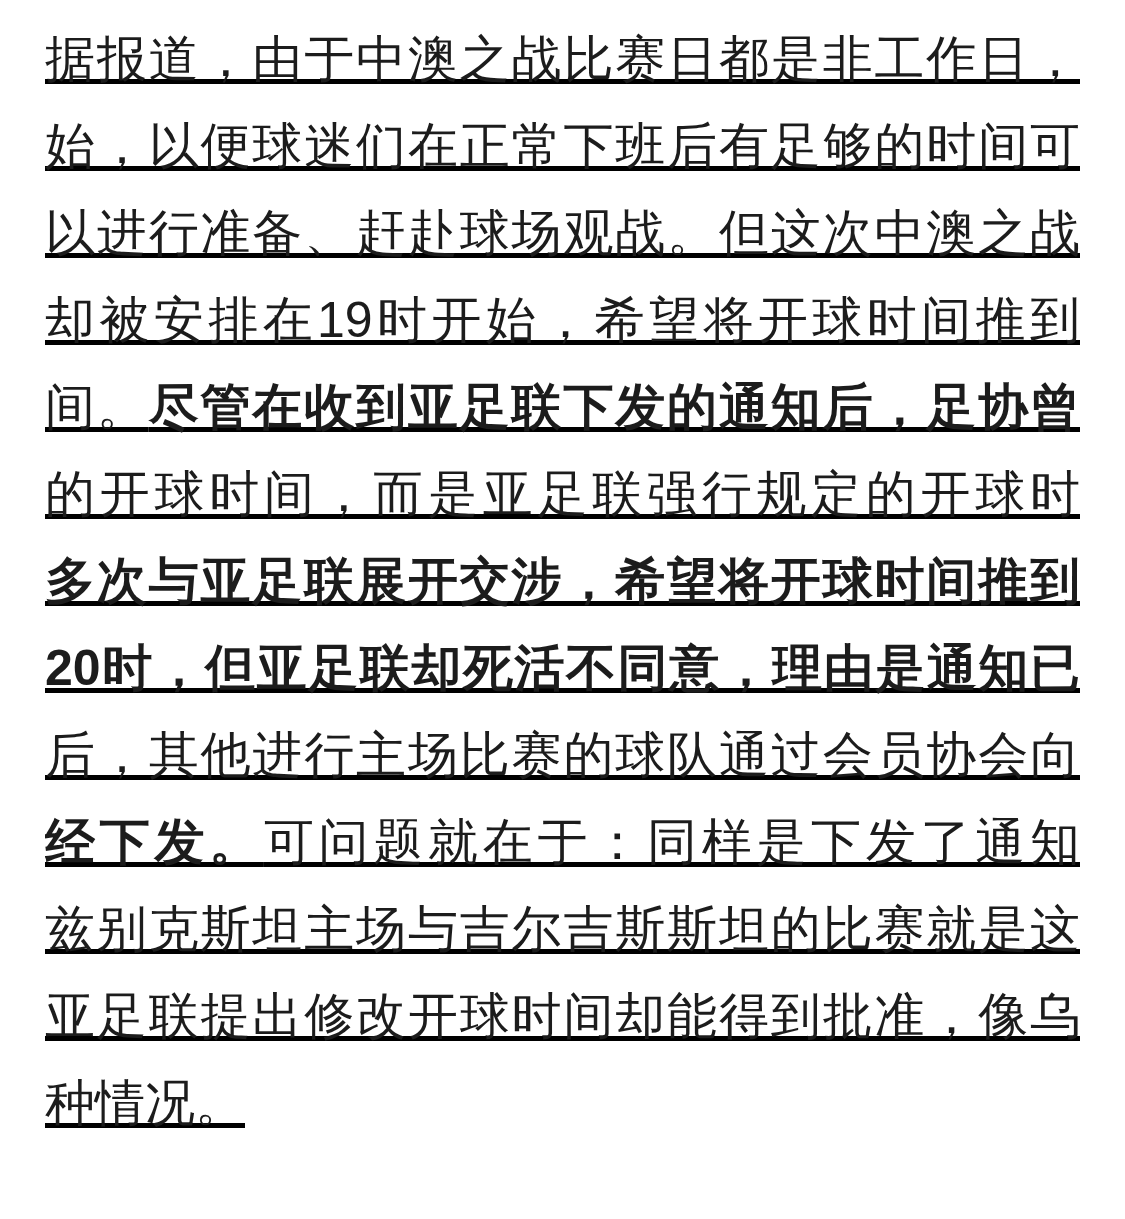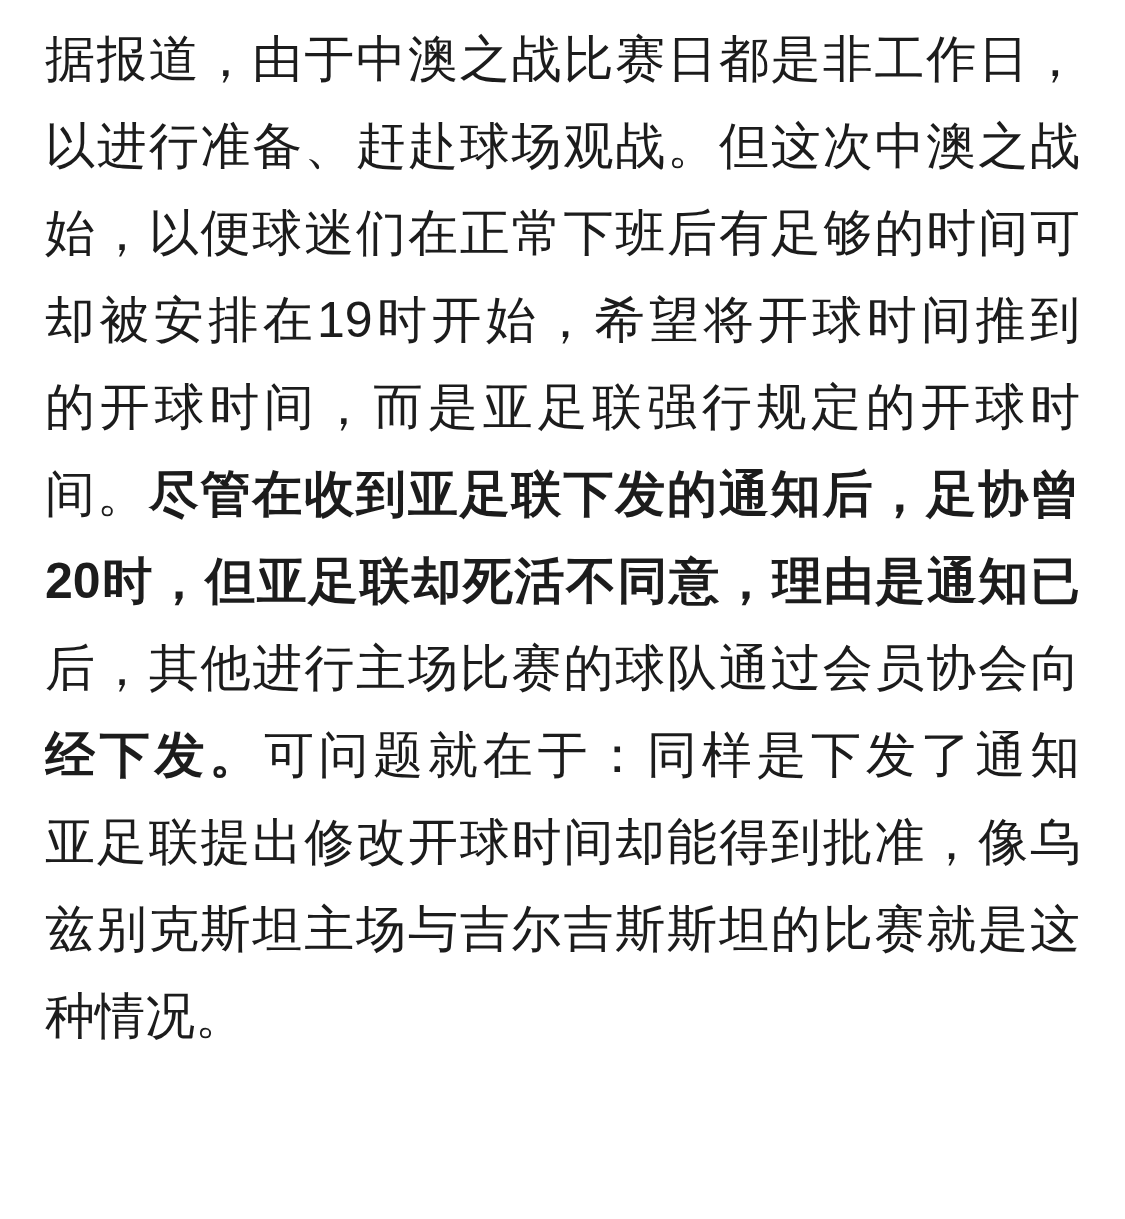--- a/index.html
+++ b/index.html
@@ -9,20 +9,21 @@
     width: 1125px;
     height: 1219px;
     overflow: hidden;
   }
   .article {
     box-sizing: border-box;
     width: 1125px;
     height: 1219px;
     padding: 16px 45px 0 45px;
     background: #ffffff;
+    text-decoration: underline;
   }
   .text-line {
     font-family: "Liberation Sans", sans-serif;
     font-size: 50px;
     line-height: 87px;
     height: 87px;
     color: #1c1c1c;
     font-weight: 400;
     text-align: justify;
     text-align-last: justify;
@@ -35,25 +36,26 @@
   .seg-bold {
     font-weight: 700;
   }
 </style>
 </head>
 <body>
 
 <main class="article">
   <div id="article-text" style="color: rgb(28, 28, 28);">
       <div class="text-line"><span class="seg-normal">据报道，由于中澳之战比赛日都是非工作日，</span></div>
+      <div class="text-line"><span class="seg-normal">始，以便球迷们在正常下班后有足够的时间可</span></div>
       <div class="text-line"><span class="seg-normal">以进行准备、赶赴球场观战。但这次中澳之战</span></div>
-      <div class="text-line"><span class="seg-normal">始，以便球迷们在正常下班后有足够的时间可</span></div>
       <div class="text-line"><span class="seg-normal">却被安排在19时开始，希望将开球时间推到</span></div>
+      <div class="text-line"><span class="seg-normal">间。</span><span class="seg-bold">尽管在收到亚足联下发的通知后，足协曾</span></div>
       <div class="text-line"><span class="seg-normal">的开球时间，而是亚足联强行规定的开球时</span></div>
-      <div class="text-line"><span class="seg-normal">间。</span><span class="seg-bold">尽管在收到亚足联下发的通知后，足协曾</span></div>
+      <div class="text-line"><span class="seg-bold">多次与亚足联展开交涉，希望将开球时间推到</span></div>
       <div class="text-line"><span class="seg-bold">20时，但亚足联却死活不同意，理由是通知已</span></div>
       <div class="text-line"><span class="seg-normal">后，其他进行主场比赛的球队通过会员协会向</span></div>
       <div class="text-line"><span class="seg-bold">经下发。</span><span class="seg-normal">可问题就在于：同样是下发了通知</span></div>
+      <div class="text-line"><span class="seg-normal">兹别克斯坦主场与吉尔吉斯斯坦的比赛就是这</span></div>
       <div class="text-line"><span class="seg-normal">亚足联提出修改开球时间却能得到批准，像乌</span></div>
-      <div class="text-line"><span class="seg-normal">兹别克斯坦主场与吉尔吉斯斯坦的比赛就是这</span></div>
       <div class="text-line last-line"><span class="seg-normal">种情况。</span></div>
     </div>
 </main>
 
 </body></html>

